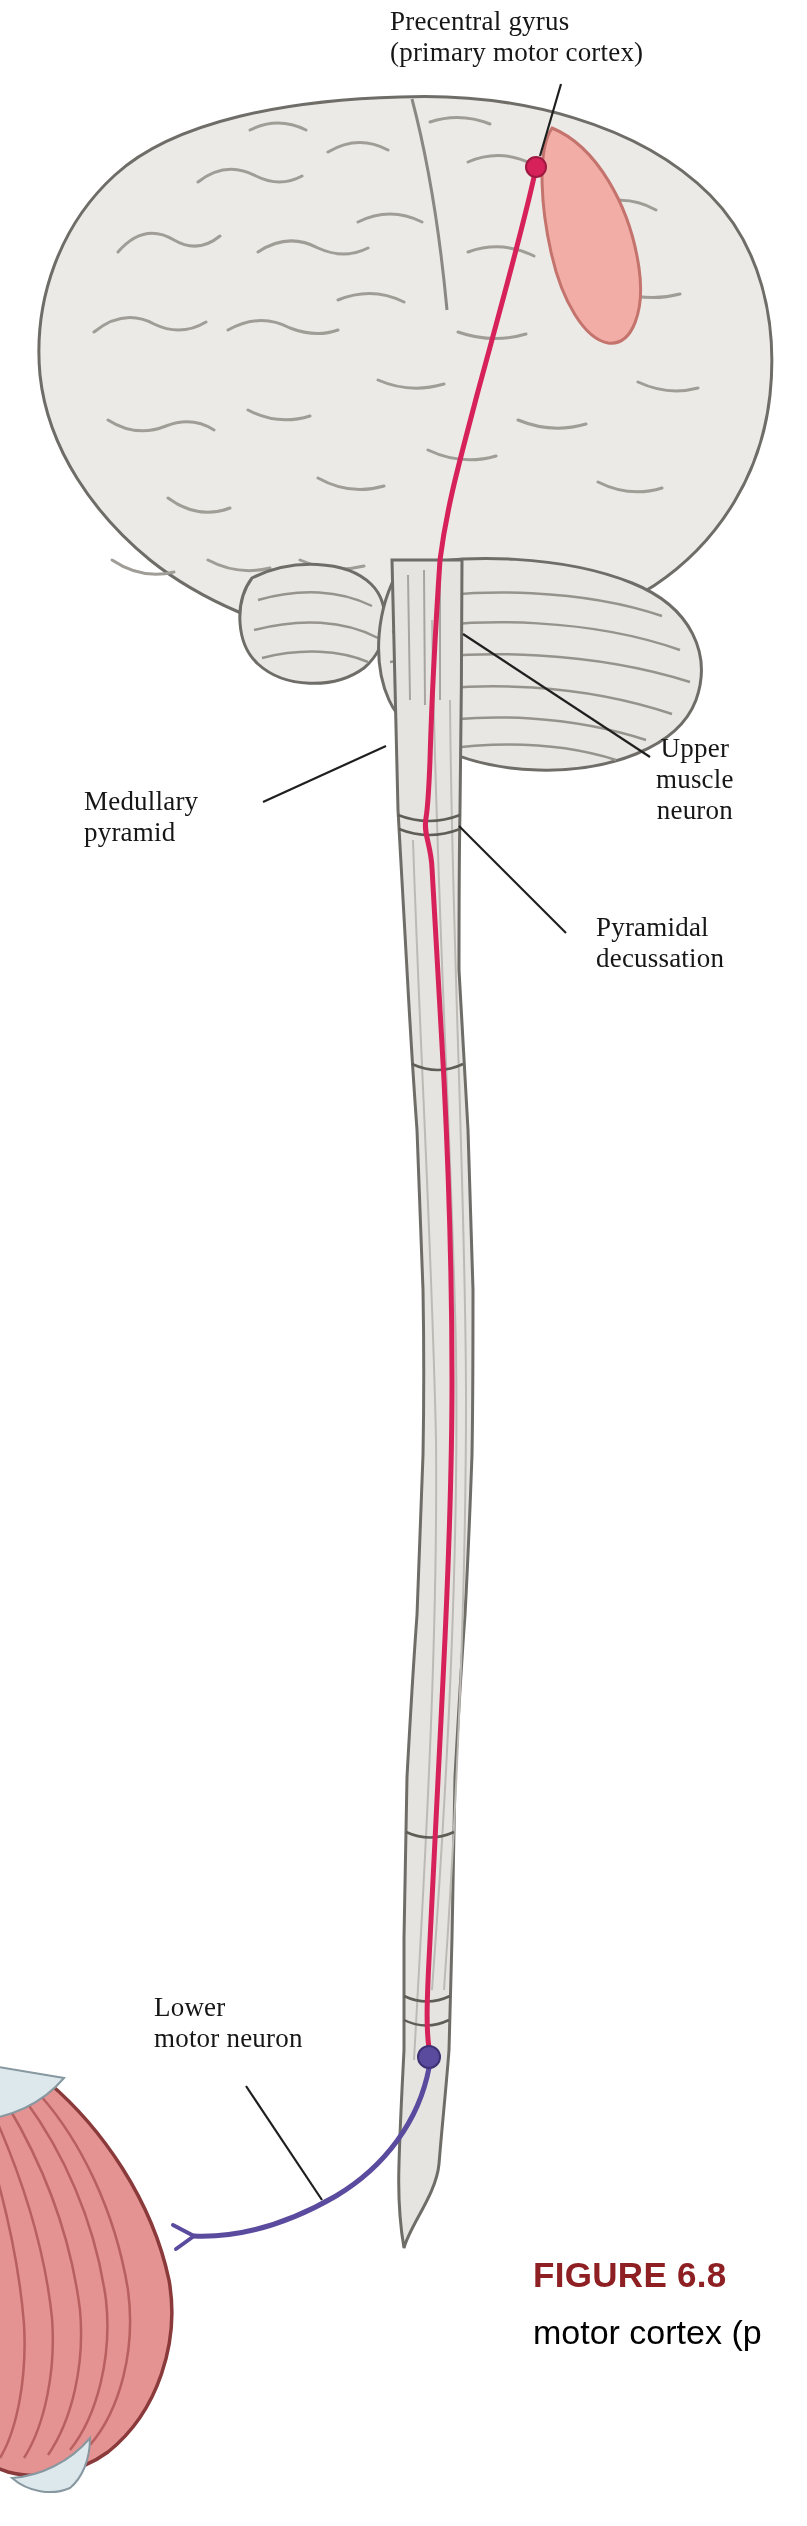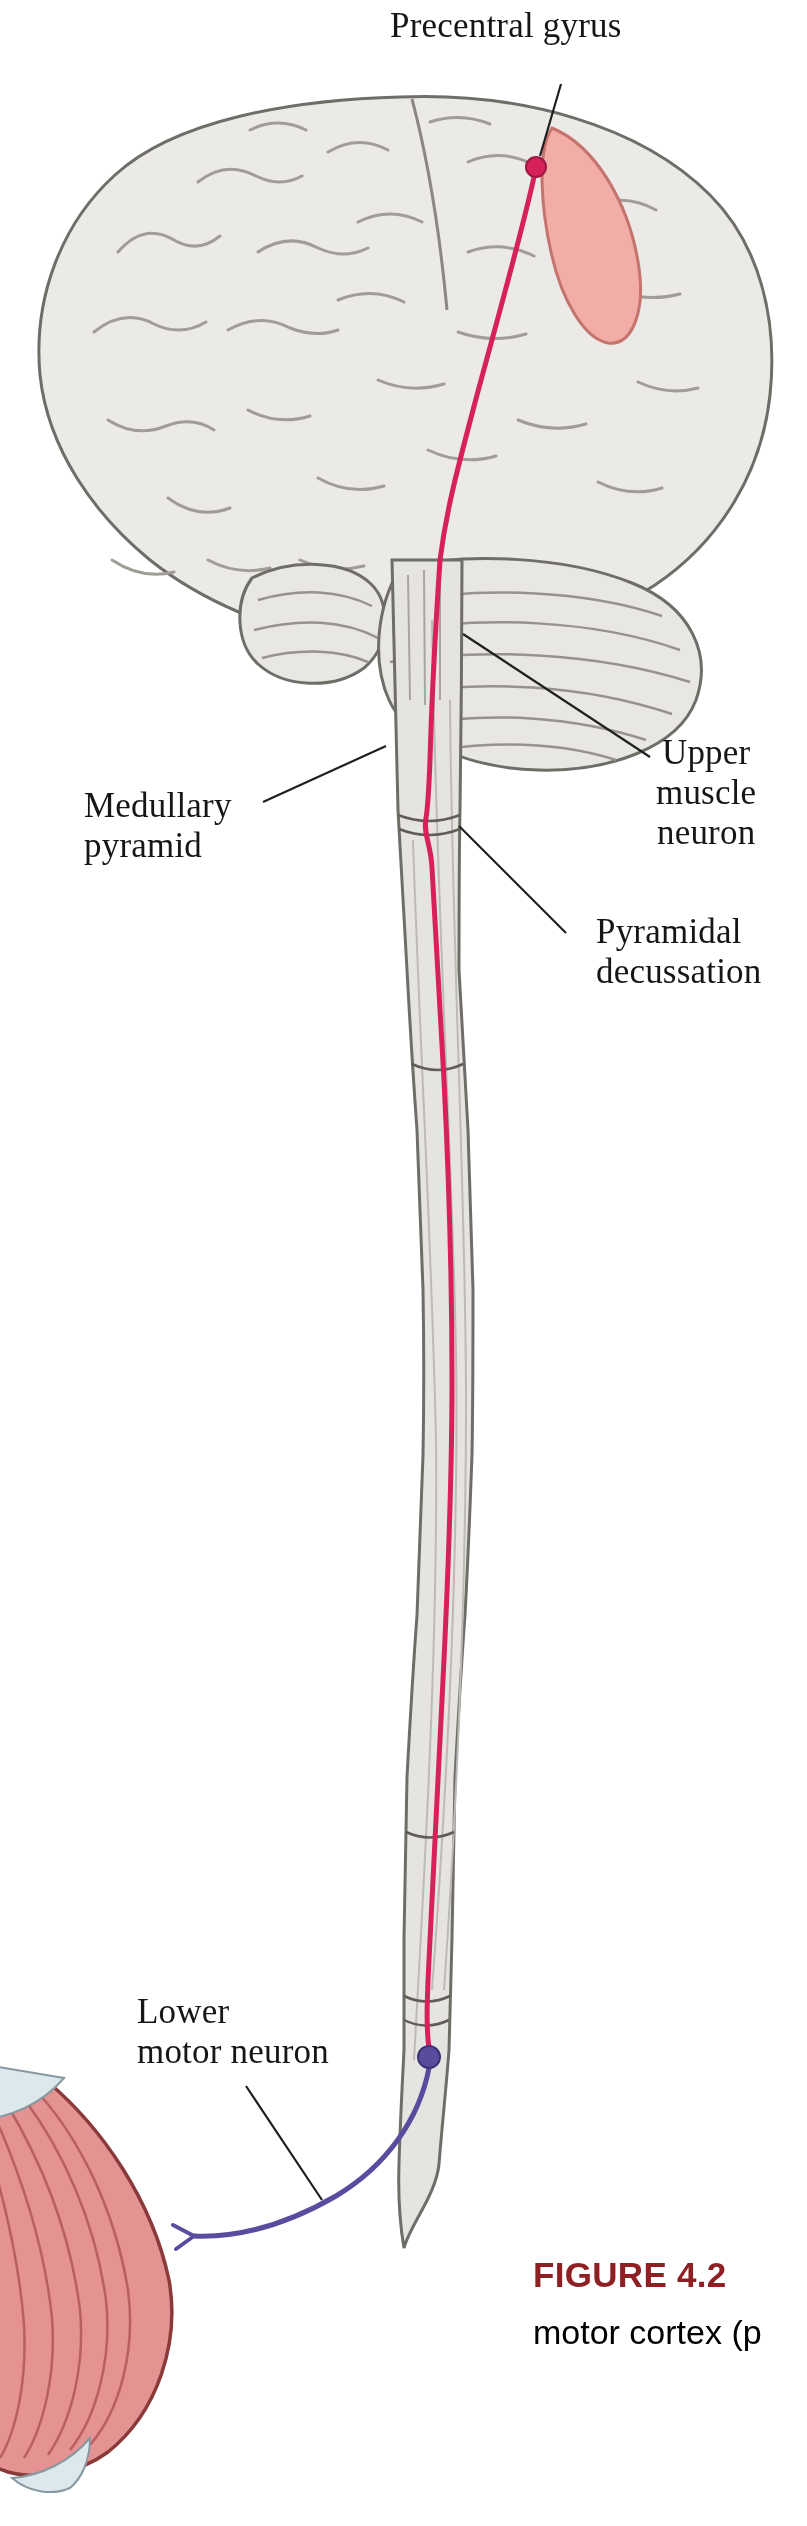--- a/index.html
+++ b/index.html
@@ -7,21 +7,21 @@
     position: relative;
     width: 807px;
     height: 2526px;
     background: #ffffff;
     overflow: hidden;
     font-family: "Liberation Serif", serif;
   }
   .artwork { position: absolute; left: 0; top: 0; }
   .label {
     position: absolute;
-    font-size: 35px;
+    font-size: 27px;
     line-height: 1.14;
     color: #161616;
     letter-spacing: 0.2px;
     white-space: nowrap;
   }
   .caption-block {
     position: absolute;
     left: 533px;
     top: 2255px;
     font-family: "Liberation Sans", sans-serif;
@@ -91,44 +91,45 @@
       <path d="M 561 84 L 540 156"></path>
       <path d="M 263 802 L 386 746"></path>
       <path d="M 650 757 L 463 634"></path>
       <path d="M 566 933 L 459 826"></path>
       <path d="M 246 2086 L 322 2200"></path>
     </g>
   </svg>
 
   <div class="label" style="left:390px; top:6px;">
     <div>Precentral gyrus</div>
+    <div>(primary motor cortex)</div>
   </div>
 
   <div class="label" style="left:84px; top:786px;">
     <div>Medullary</div>
     <div>pyramid</div>
   </div>
 
   <div class="label" style="left:656px; top:733px;text-align:center;">
     <div>Upper</div>
     <div>muscle</div>
     <div>neuron</div>
   </div>
 
   <div class="label" style="left:596px; top:912px;">
     <div>Pyramidal</div>
     <div>decussation</div>
   </div>
 
-  <div class="label" style="left:137px; top:1992px;">
+  <div class="label" style="left:154px; top:1992px;">
     <div>Lower</div>
     <div>motor neuron</div>
   </div>
 
 
   <div class="caption-block">
-    <div class="fignum">FIGURE 4.2</div>
+    <div class="fignum">FIGURE 6.8</div>
     <div class="captext">
       <div>motor cortex (p</div>
     </div>
   </div>
 
 </div>
 
 </body></html>

